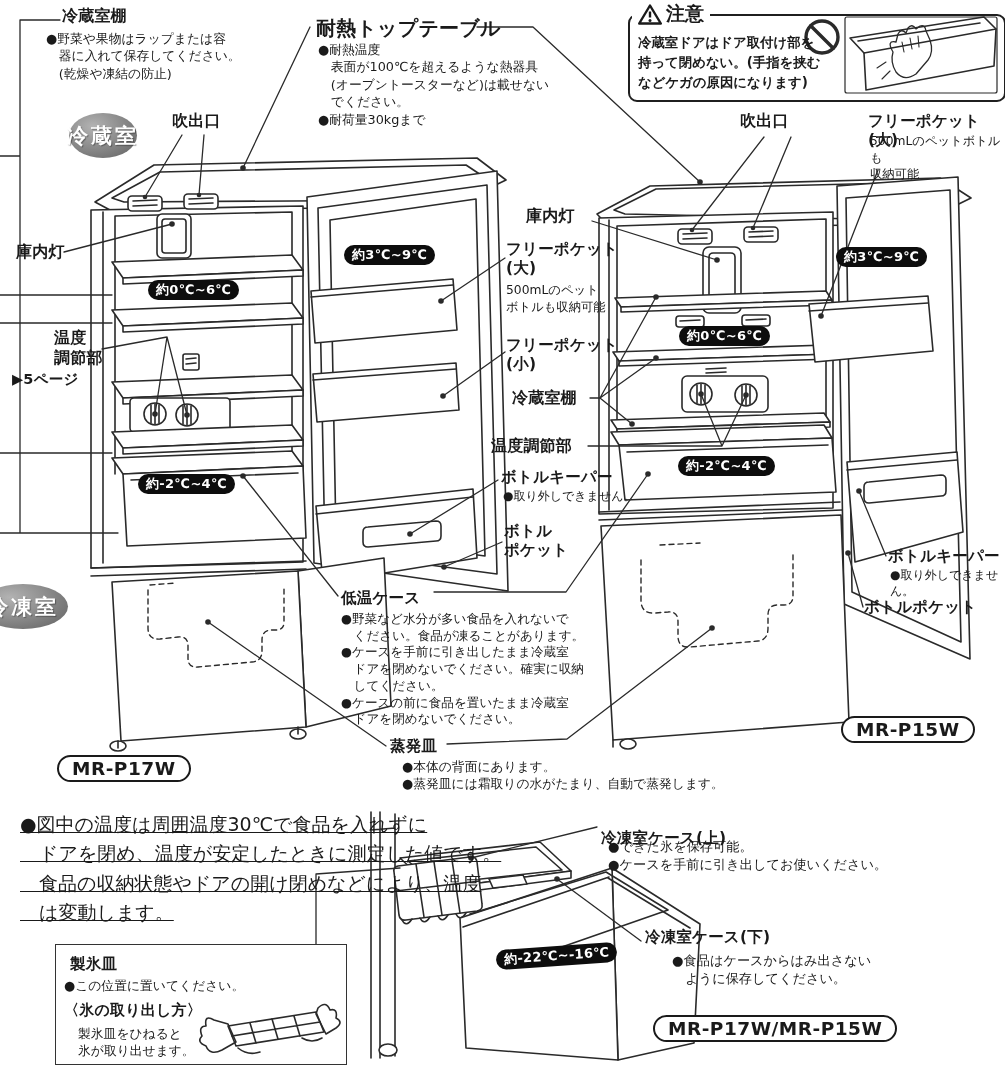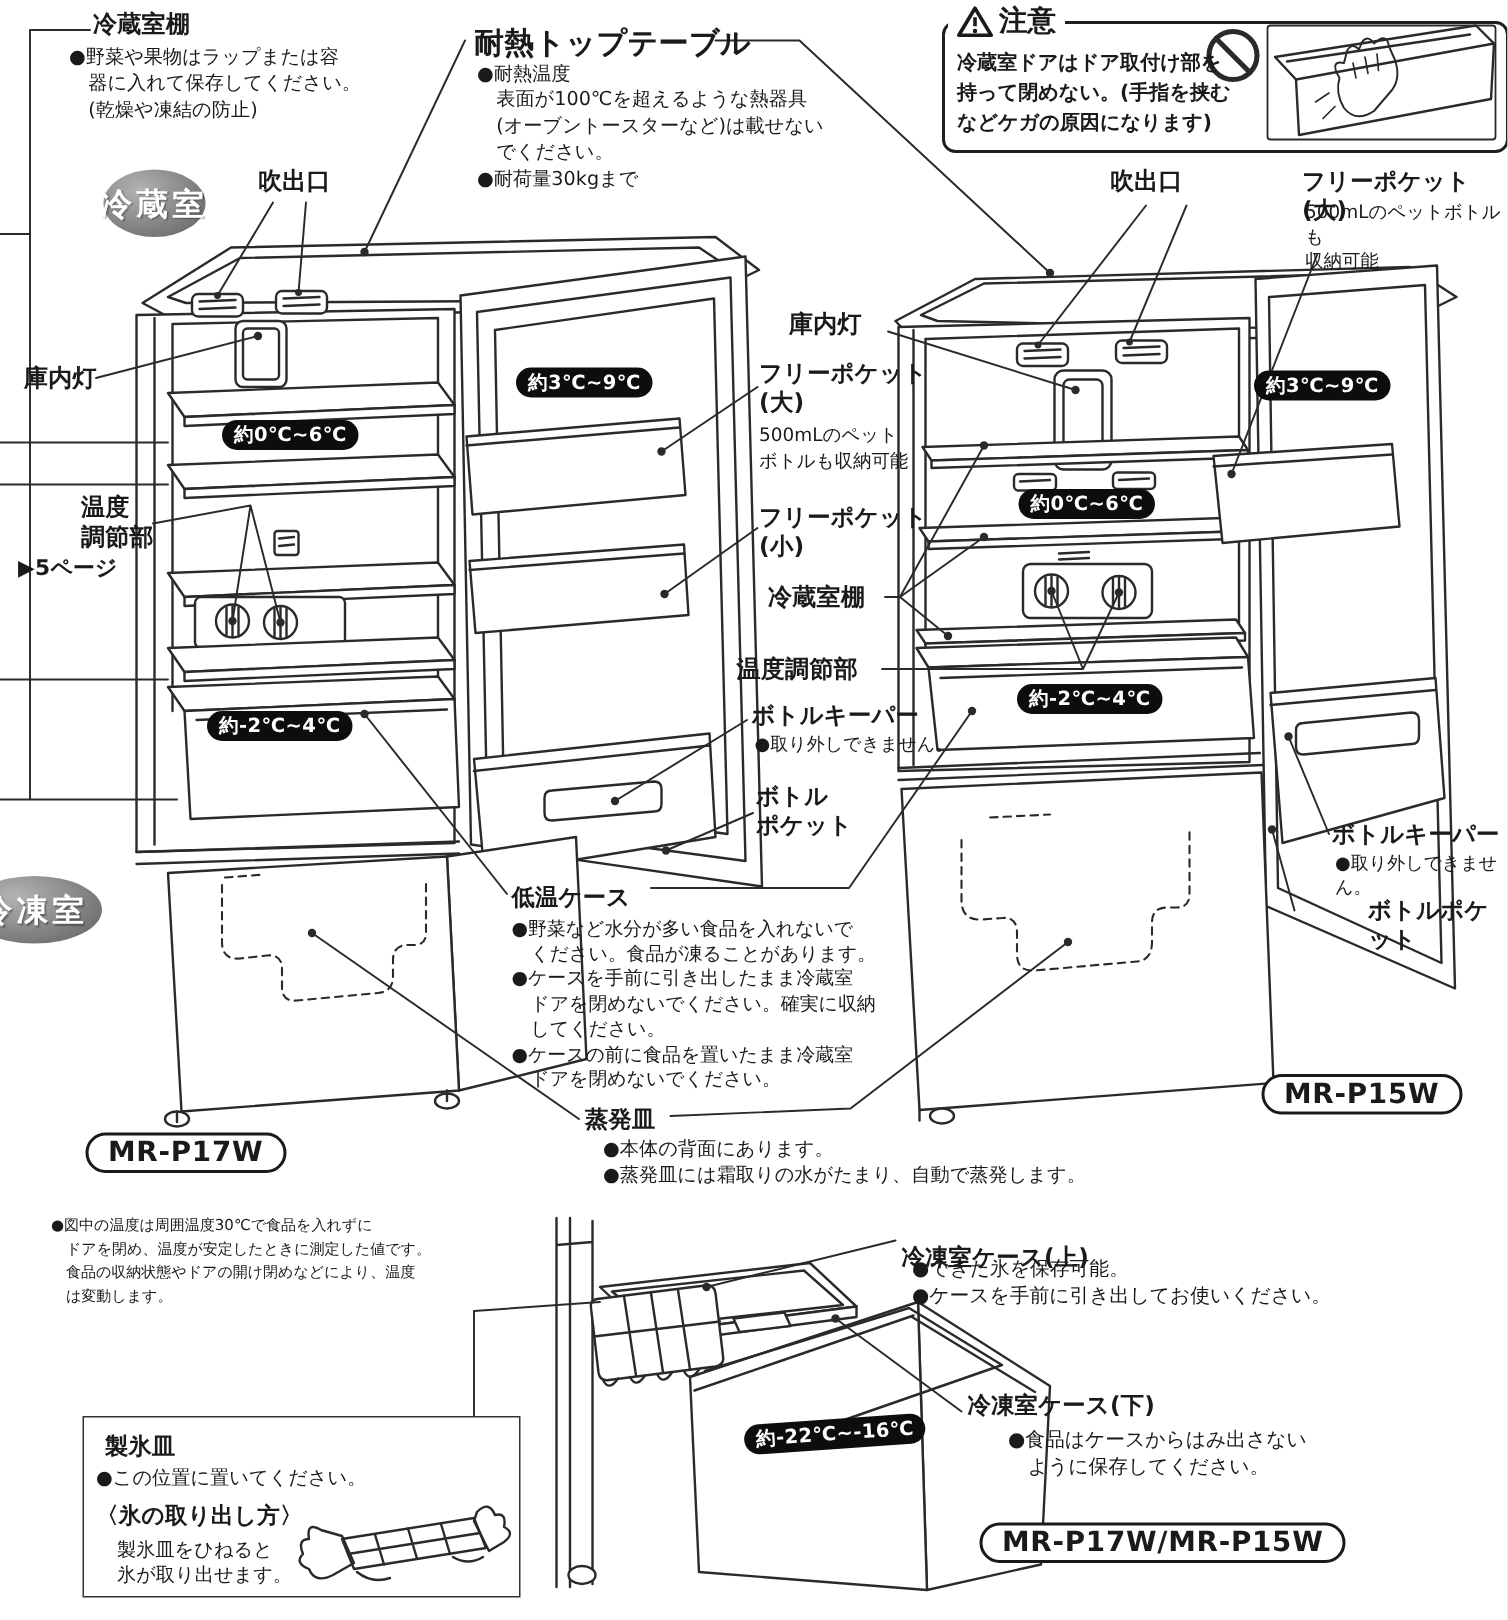--- a/index.html
+++ b/index.html
@@ -324,35 +324,35 @@
 
 <div class="ct" style="left:868px;top:112px;">フリーポケット(大)</div>
 <div class="cb" style="left:870px;top:133px;font-size:12.3px;">500mLのペットボトルも
 収納可能</div>
 
 <div class="ct" style="left:526px;top:206px;font-size:16px;">庫内灯</div>
 
 <div class="ct" style="left:888px;top:547px;">ボトルキーパー</div>
 <div class="cb" style="left:890px;top:567px;font-size:12px;">●取り外しできません。</div>
 
-<div class="ct" style="left:864px;top:598px;margin-left:48px;">ボトルポケット</div>
+<div class="ct" style="left:864px;top:598px;">ボトルポケット</div>
 
 <div class="ct" style="left:601px;top:829px;">冷凍室ケース(上)</div>
 <div class="cb" style="left:608px;top:838px;font-size:13.2px;">●できた氷を保存可能。
 ●ケースを手前に引き出してお使いください。</div>
 
 <div class="ct" style="left:645px;top:928px;">冷凍室ケース(下)</div>
 <div class="cb" style="left:652px;top:952px;font-size:13.2px;margin-left:20px;">●食品はケースからはみ出さない
 　ように保存してください。</div>
 
 <div class="model" style="left:57px;top:755px;">MR-P17W</div>
 <div class="model" style="left:841px;top:716px;">MR-P15W</div>
 <div class="model" style="left:653px;top:1015px;">MR-P17W/MR-P15W</div>
 
-<div class="cb" style="left:34px;top:810px;font-size:10px;line-height:1.55;">●図中の温度は周囲温度30℃で食品を入れずに
+<div class="cb" style="left:20px;top:810px;font-size:19px;line-height:1.55;text-decoration:underline;">●図中の温度は周囲温度30℃で食品を入れずに
 　ドアを閉め、温度が安定したときに測定した値です。
 　食品の収納状態やドアの開け閉めなどにより、温度
 　は変動します。</div>
 
 <div class="icebox">
   <div class="ct" style="left:14px;top:10px;">製氷皿</div>
   <div class="cb" style="left:8px;top:32px;">●この位置に置いてください。</div>
   <div class="ct" style="left:8px;top:56px;font-size:15px;">〈氷の取り出し方〉</div>
   <div class="cb" style="left:22px;top:80px;">製氷皿をひねると
 氷が取り出せます。</div>

